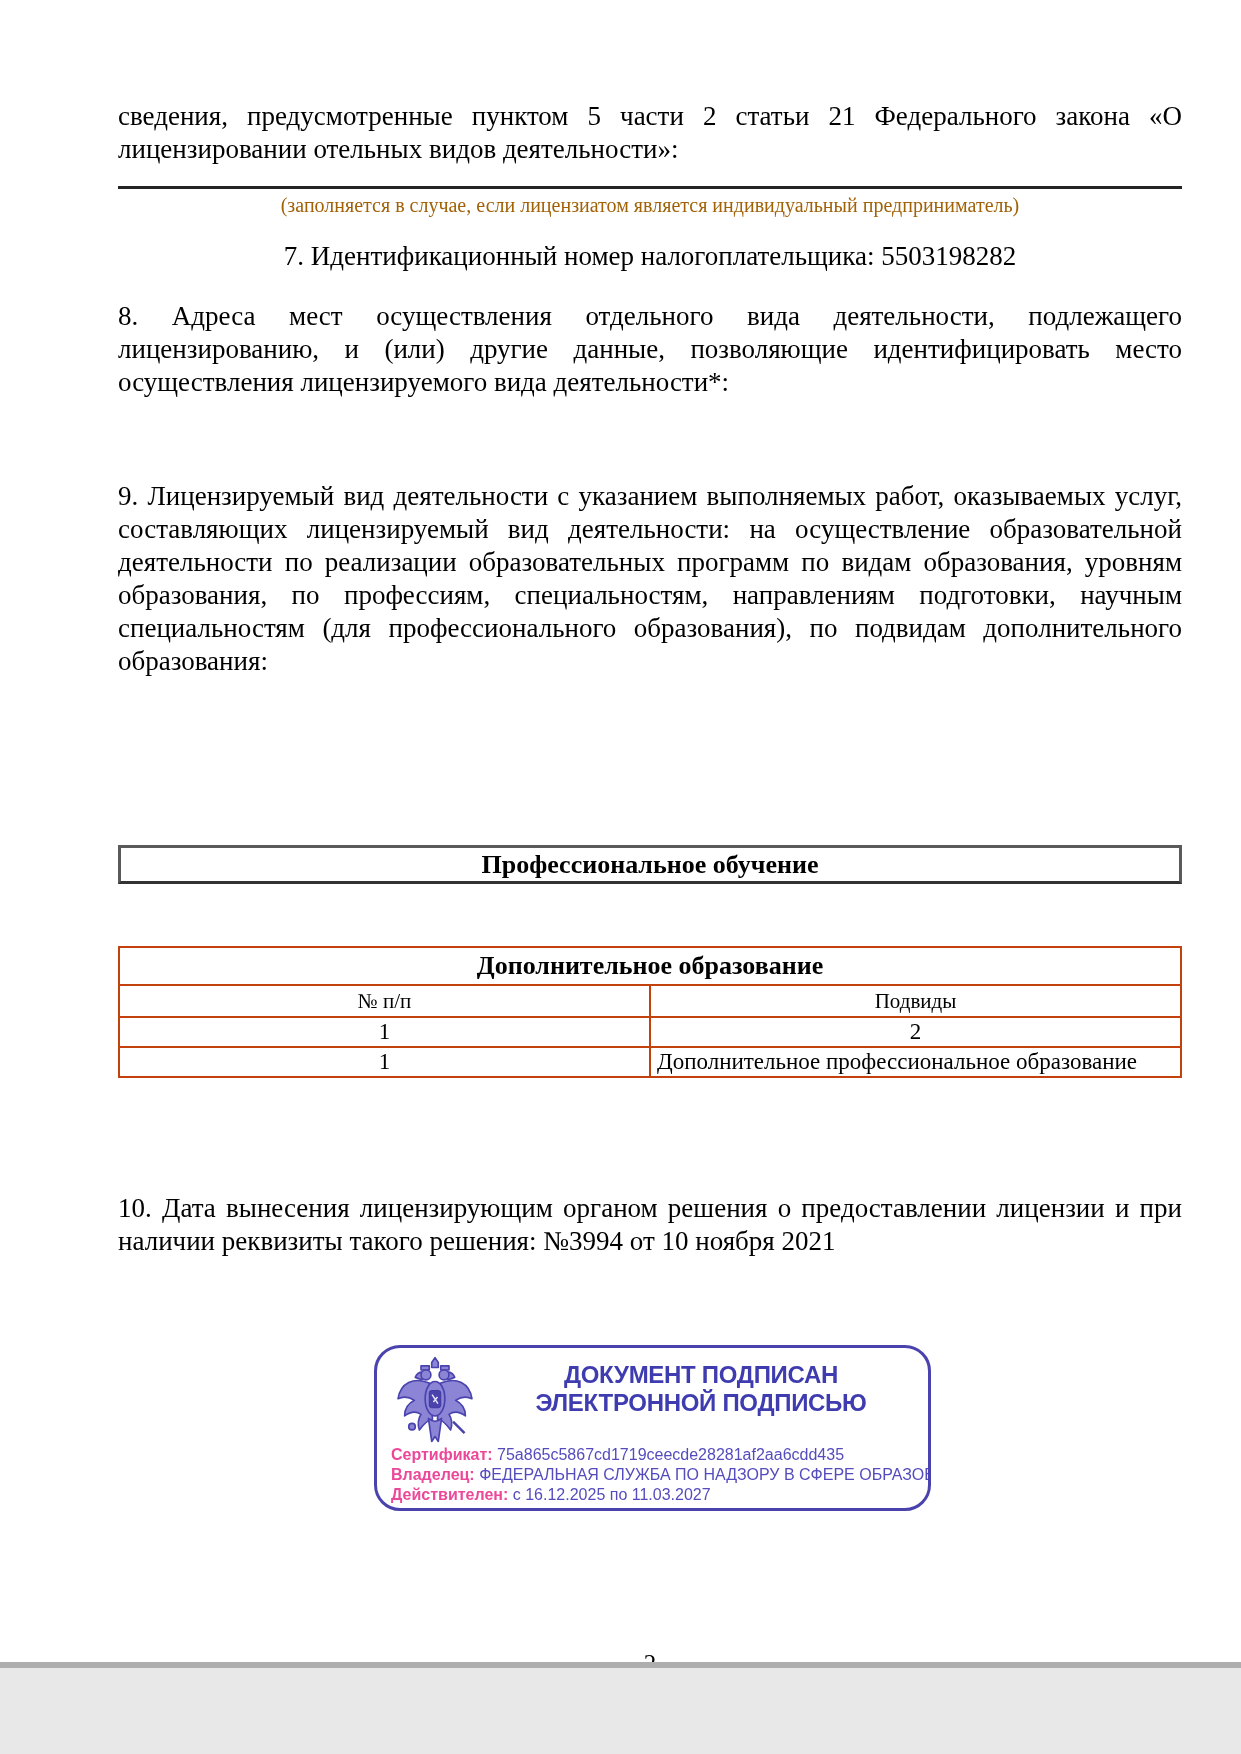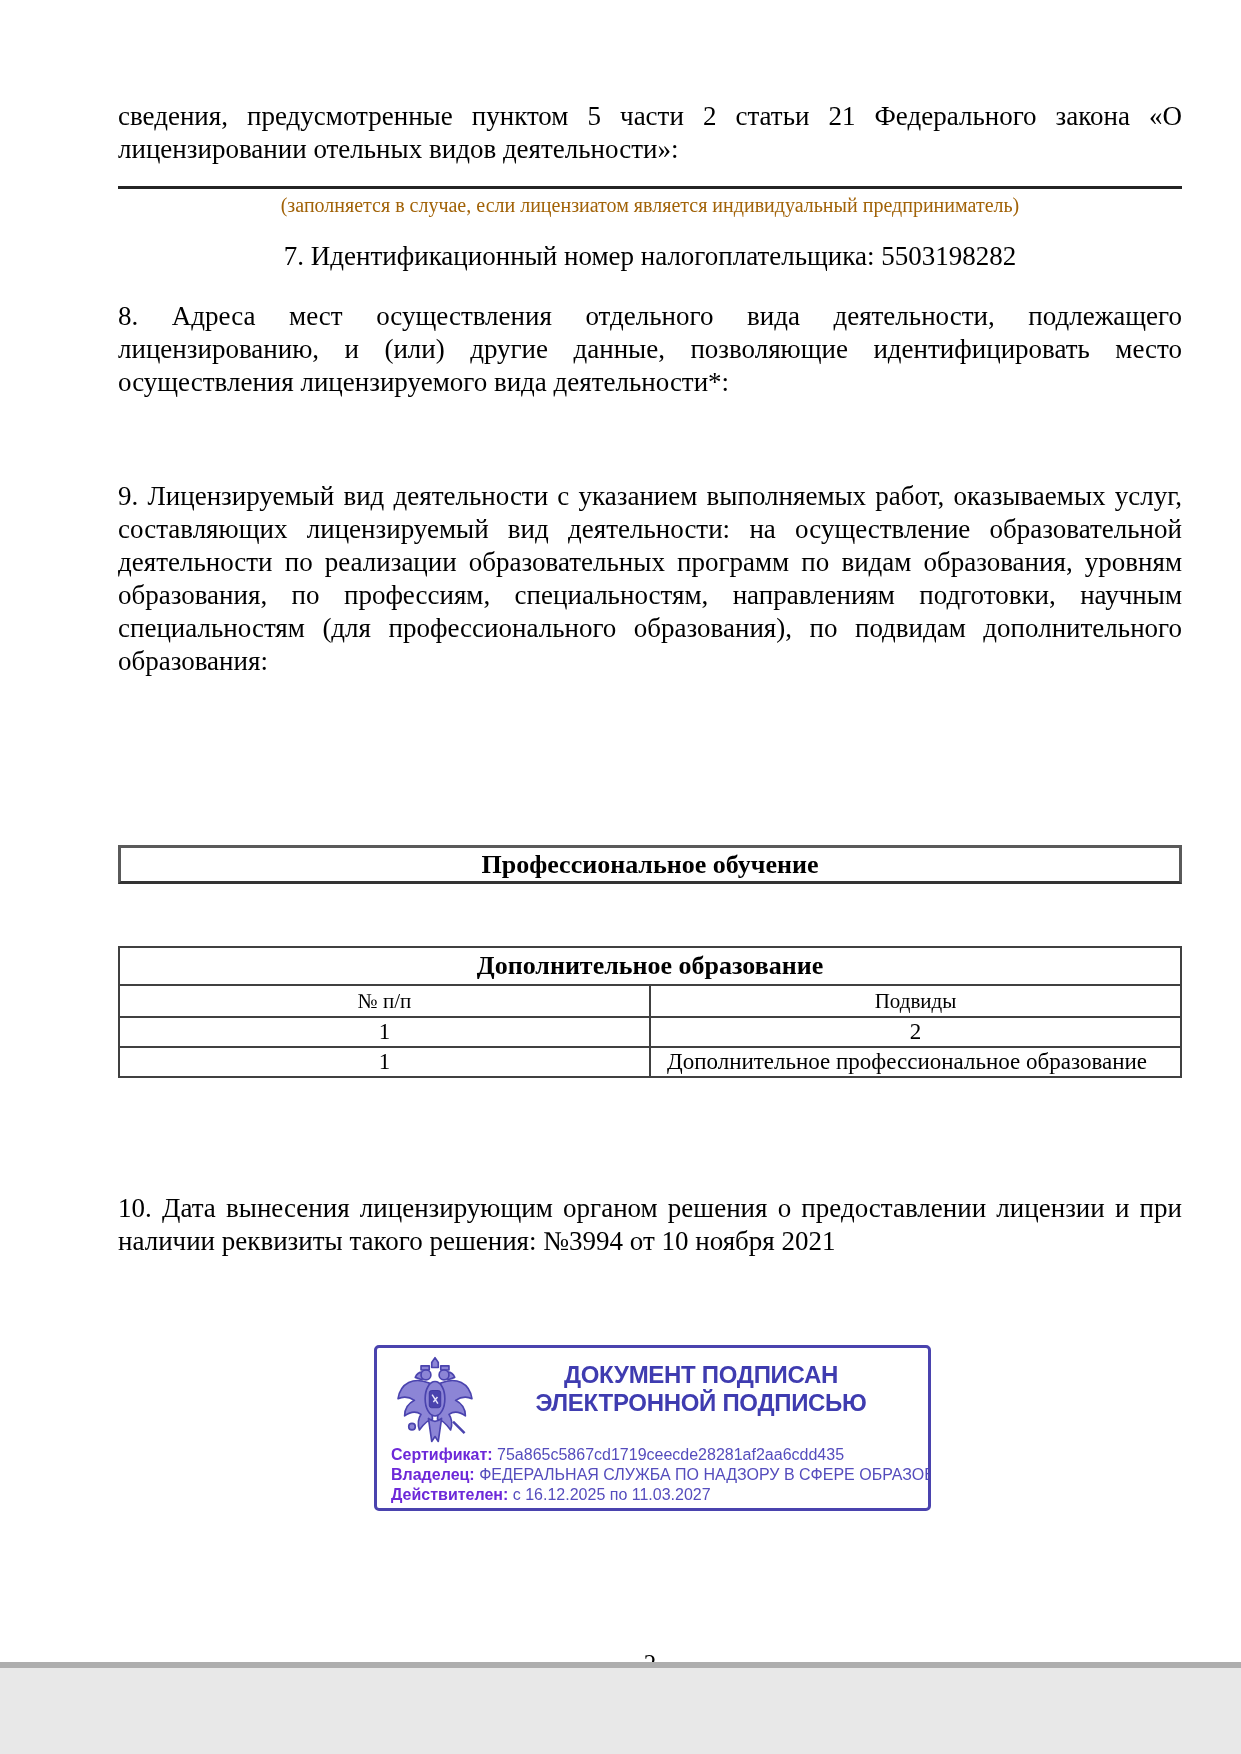--- a/index.html
+++ b/index.html
@@ -37,60 +37,60 @@
   }
   .voc-box span{font-weight:bold;font-size:26px;}
 
   
   table.add-tbl{
     width:1064px;
     border-collapse:collapse;
     table-layout:fixed;
   }
   table.add-tbl td{
-    border:2px solid #404040;
-    padding:0 16px;
+    border:2px solid #c2410c;
+    padding:0 6px;
     font-size:23px;
     text-align:center;
     vertical-align:middle;
   }
   table.add-tbl td.tbl-title{
     font-weight:bold;font-size:26px;height:36px;
   }
   table.add-tbl td.hdr{font-size:21px;height:30px;}
   table.add-tbl td.idx{font-size:23px;height:28px;}
   table.add-tbl td.val-left{text-align:left;height:28px;}
   .col-num{width:112px;margin-top:48px;}
 
   
   .stamp{
     position:absolute;left:374px;top:1345px;
     width:557px;height:166px;
     border:3px solid #4a43ae;
-    border-radius:5px;
+    border-radius:26px;
     box-sizing:border-box;
     overflow:hidden;
     font-family:"Liberation Sans", sans-serif;
     color:#403cb0;
   }
   .stamp-eagle{position:absolute;left:16px;top:8px;width:84px;height:92px;}
   .stamp-title{
     position:absolute;left:104px;top:13px;width:440px;
     text-align:center;
     font-weight:bold;font-size:24px;line-height:28px;
     letter-spacing:-0.3px;
     color:#3f3cb0;
   }
   .stamp-details{
     position:absolute;left:14px;top:97px;width:560px;
     font-size:16px;line-height:20px;
     white-space:nowrap;
     color:#544cbd;
   }
-  .stamp-details .lbl{font-weight:bold;color:#6d28d9;}
+  .stamp-details .lbl{font-weight:bold;color:#ec4899;}
   .stamp-details div{overflow:hidden;}
 
   .page-number{
     position:absolute;left:118px;top:1650px;width:1064px;
     text-align:center;font-size:25px;
   }
   .page-bottom-edge{
     position:absolute;left:0;bottom:0;width:100%;height:6px;
     background:#aeaeae;
   }

